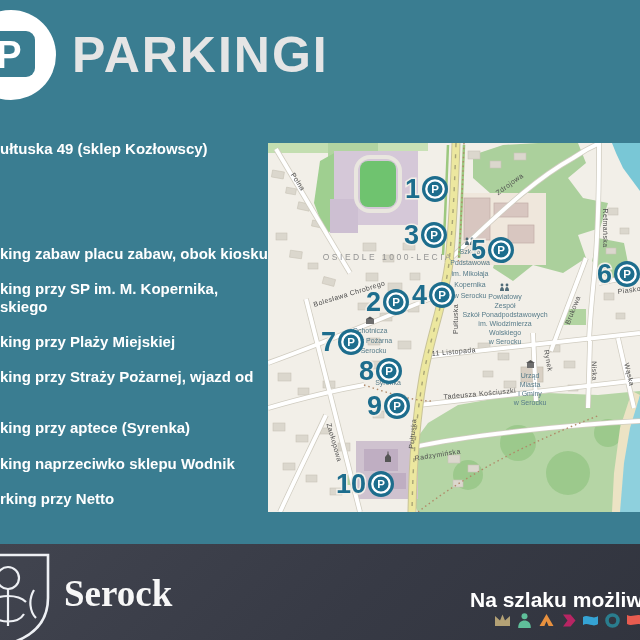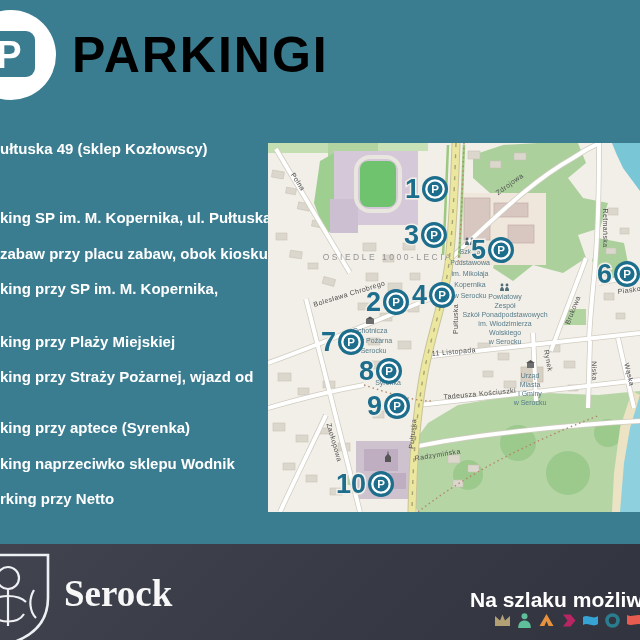--- a/index.html
+++ b/index.html
@@ -1,20 +1,20 @@
 <!DOCTYPE html>
 <html><head>
 <meta charset="utf-8">
 <style>
   html,body{margin:0;padding:0;}
   .canvas{position:relative;width:640px;height:640px;overflow:hidden;
           background:#3a7d91;font-family:"Liberation Sans",sans-serif;}
   
   .logo-svg{position:absolute;left:0;top:0;}
-  .page-title{position:absolute;left:72px;top:26px;color:#000000;font-size:50px;
+  .page-title{position:absolute;left:72px;top:26px;color:#e5e5e5;font-size:50px;
               font-weight:800;letter-spacing:2px;text-align:center;}
   
   .plist-item{position:absolute;left:0;color:#fff;font-size:15px;font-weight:700;
               line-height:18px;white-space:nowrap;}
   
   .map-svg{position:absolute;left:268px;top:143px;}
   .street-label{font-size:7px;fill:#4e4e4e;letter-spacing:.4px;}
   .area-label{font-size:8.5px;fill:#949494;letter-spacing:2.5px;}
   .poi-label{font-size:7px;fill:#567b89;}
   .marker-num{font-size:27px;font-weight:800;fill:#1d6d8d;paint-order:stroke;
@@ -36,24 +36,24 @@
 <div class="canvas">
 
   <svg class="logo-svg" width="120" height="112" viewBox="0 0 120 112">
     <circle cx="11" cy="55" r="45" fill="#ffffff"></circle>
     <rect x="-18" y="31" width="53" height="46" rx="9" fill="#3a7d91"></rect>
     <text x="9" y="68" text-anchor="middle" font-size="38" font-weight="800" fill="#ffffff">P</text>
   </svg>
   <div class="page-title">PARKINGI</div>
 
   <div class="plist-item" style="top:140px"><span>ułtuska 49 (sklep Kozłowscy)</span></div>
-  <div class="plist-item" style="top:209px"><span>king SP im. M. Kopernika, ul. Pułtuska</span></div>
-  <div class="plist-item" style="top:245px"><span>zabaw przy placu zabaw, obok kiosku</span></div>
+  <div class="plist-item" style="top:245px"><span>king zabaw placu zabaw, obok kiosku</span></div>
   <div class="plist-item" style="top:280px">
       <span style="display:block">king przy SP im. M. Kopernika,</span>
+      <span style="display:block">skiego</span>
     </div>
   <div class="plist-item" style="top:333px"><span>king przy Plaży Miejskiej</span></div>
   <div class="plist-item" style="top:368px">
       <span style="display:block">king przy Straży Pożarnej, wjazd od</span>
     </div>
   <div class="plist-item" style="top:419px"><span>king przy aptece (Syrenka)</span></div>
   <div class="plist-item" style="top:455px"><span>king naprzeciwko sklepu Wodnik</span></div>
   <div class="plist-item" style="top:490px"><span>rking przy Netto</span></div>
 
   <svg class="map-svg" width="372" height="369" viewBox="0 0 372 369">

